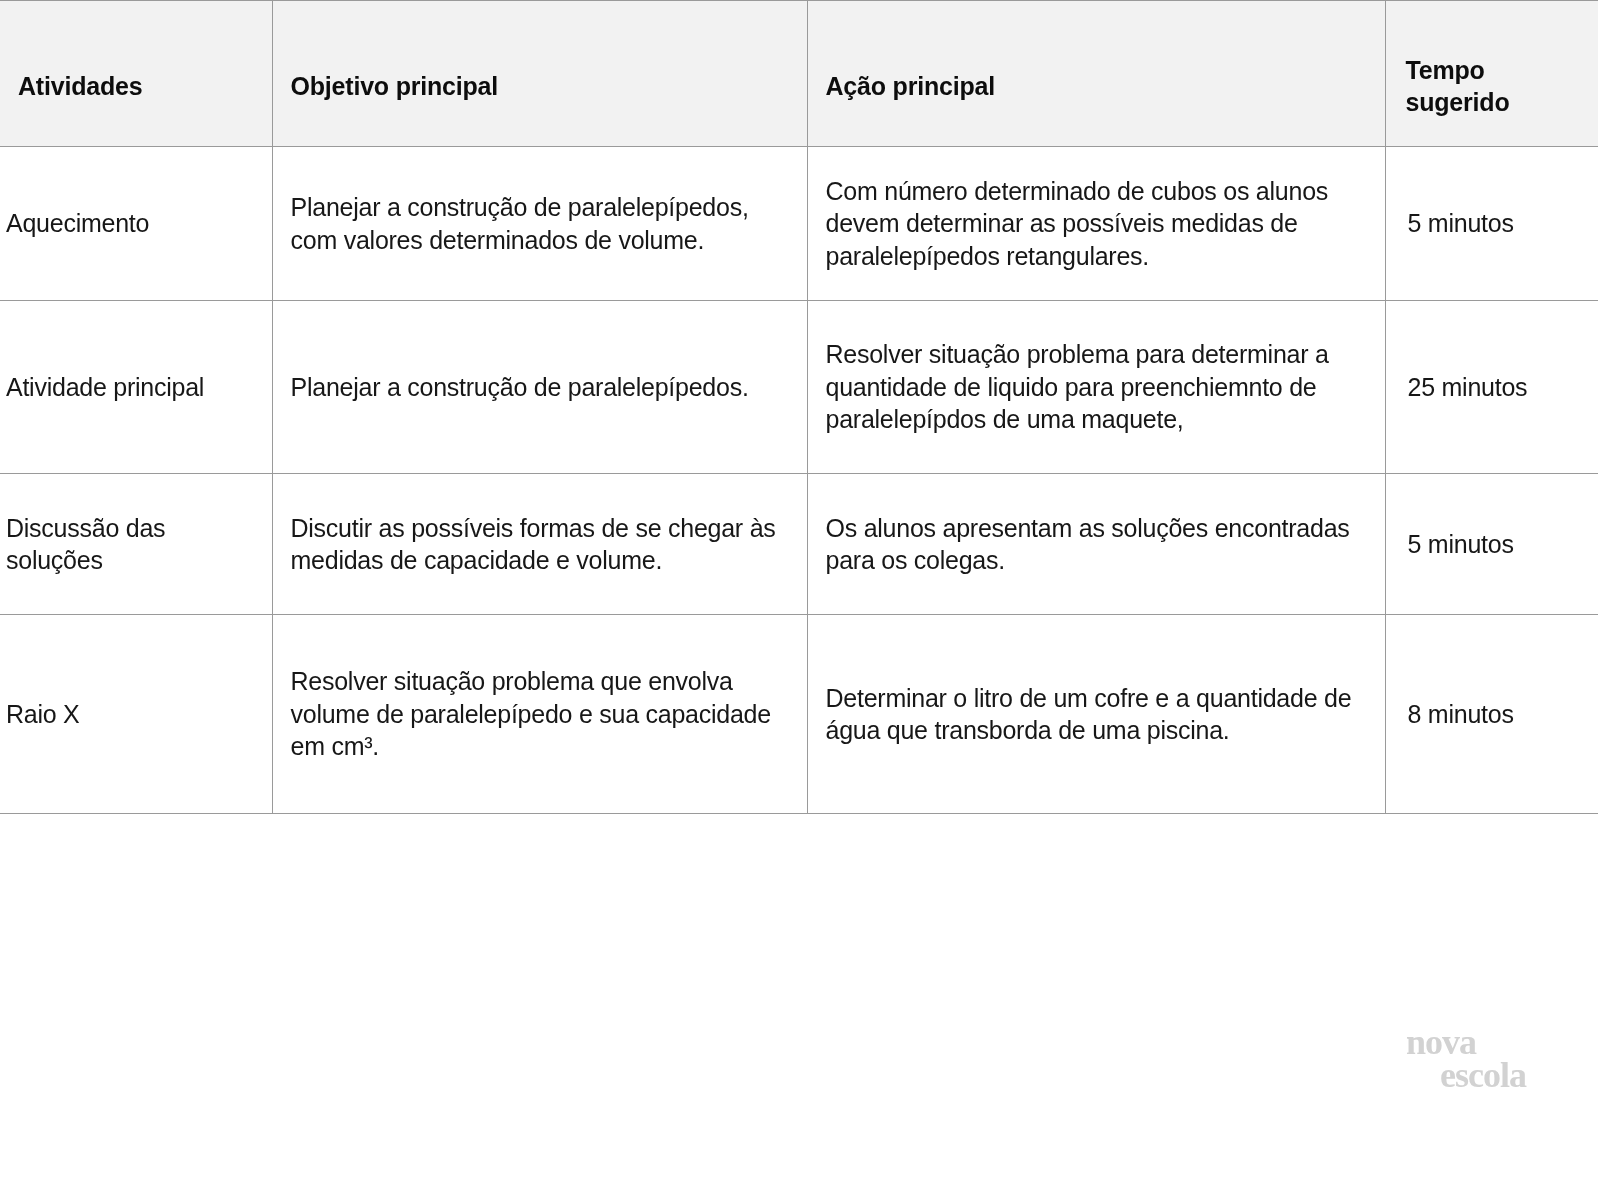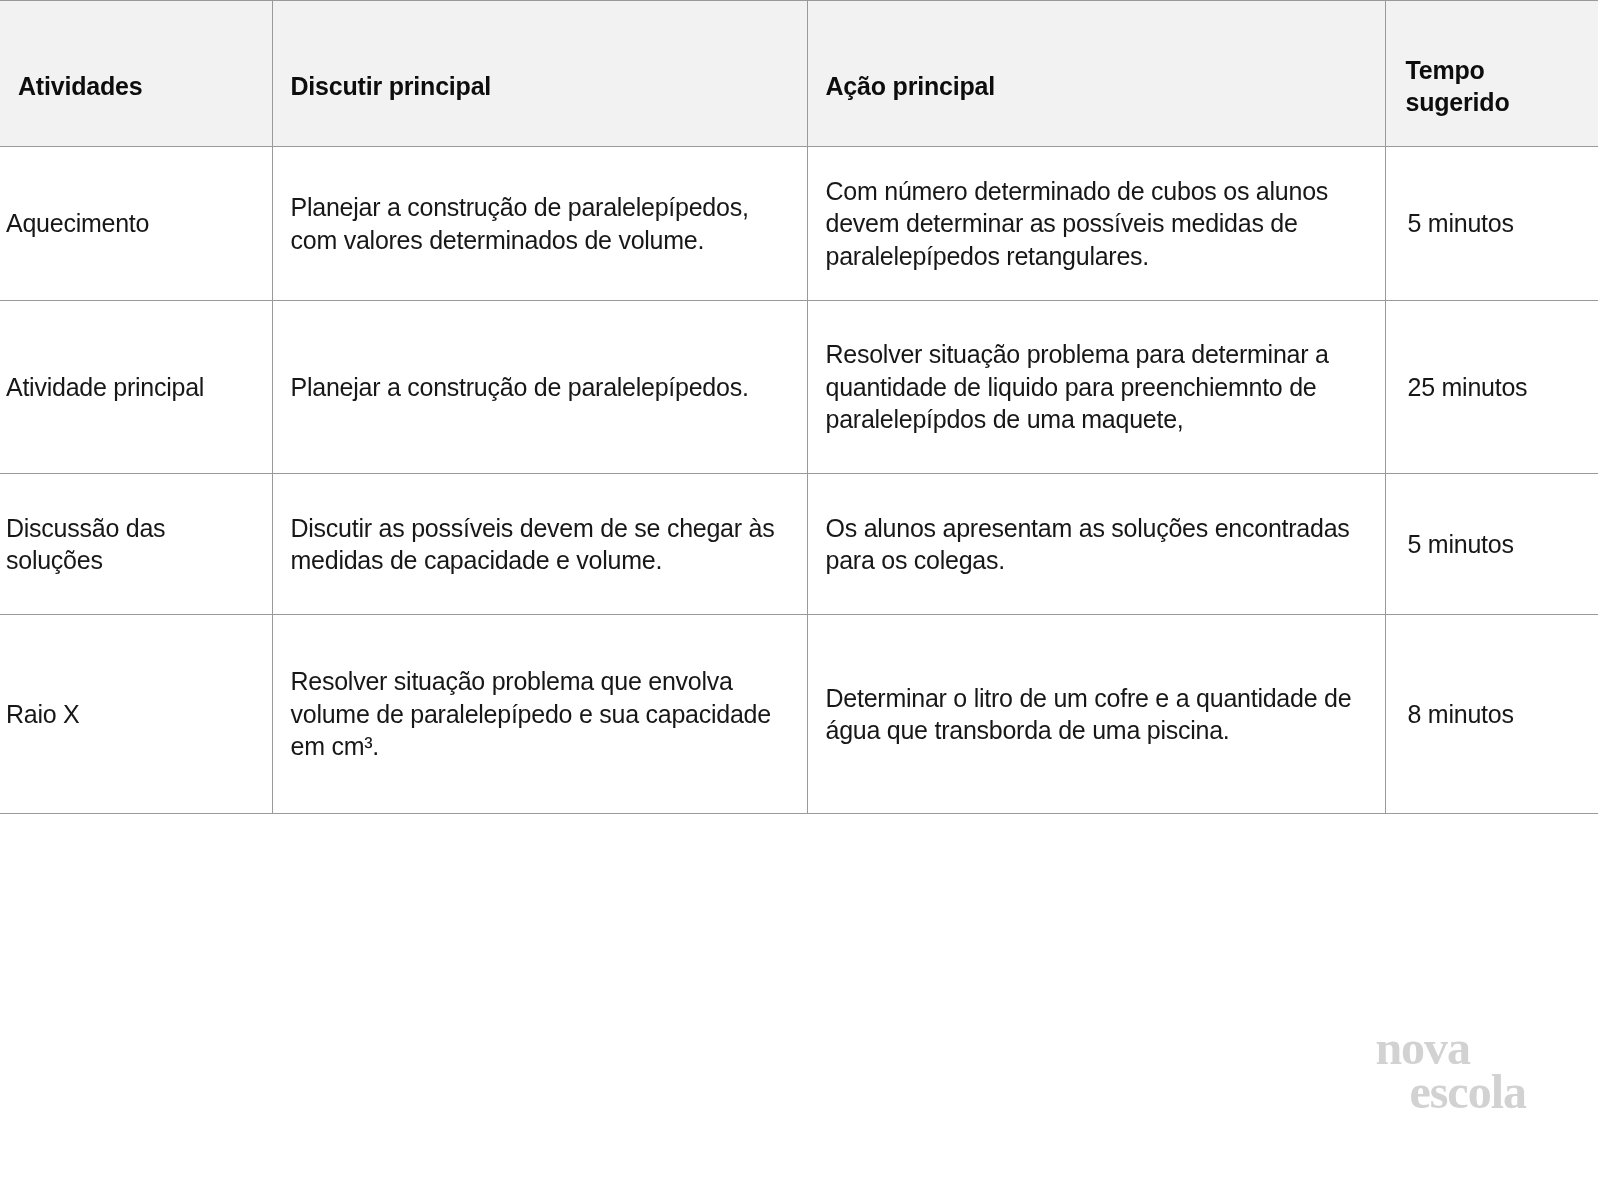--- a/index.html
+++ b/index.html
@@ -86,21 +86,21 @@
   tr.r3 td { height: 140px; }
   tr.r4 td { height: 148px; }
   tr.r5 td { height: 198px; }
 
   .logo {
     position: absolute;
     right: 74px;
     top: 1026px;
     font-family: "Liberation Serif", serif;
     font-weight: bold;
-    font-size: 48px;
+    font-size: 36px;
     line-height: 0.92;
     color: #d2d2d2;
     text-align: left;
     letter-spacing: -1px;
     user-select: none;
   }
   .logo .line2 { padding-left: 2px; margin-left: 32px; }
 </style>
 </head>
 <body>
@@ -113,21 +113,21 @@
         <col class="c2">
         <col class="c3">
         <col class="c4">
     </colgroup>
     <thead>
       <tr>
         <th>
           <div class="th-inner col1">Atividades</div>
         </th>
         <th>
-          <div class="th-inner">Discutir principal</div>
+          <div class="th-inner">Objetivo principal</div>
         </th>
         <th>
           <div class="th-inner">Ação principal</div>
         </th>
         <th>
           <div class="th-inner col4">
             <div>Tempo</div>
             <div>sugerido</div>
           </div>
         </th>
@@ -163,21 +163,21 @@
         <td class="tempo">
           <div class="cell">25  minutos</div>
         </td>
       </tr>
 
       <tr class="r3">
         <td class="atividade">
           <div class="cell">Discussão das soluções</div>
         </td>
         <td>
-          <div class="cell">Discutir as possíveis devem de se chegar às medidas de capacidade e volume.</div>
+          <div class="cell">Discutir as possíveis formas de se chegar às medidas de capacidade e volume.</div>
         </td>
         <td>
           <div class="cell">Os alunos apresentam as soluções encontradas para os colegas.</div>
         </td>
         <td class="tempo">
           <div class="cell">5 minutos</div>
         </td>
       </tr>
 
 

